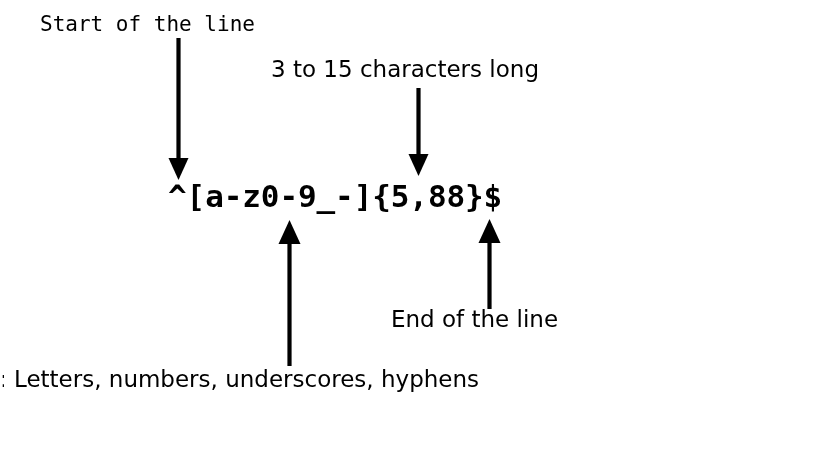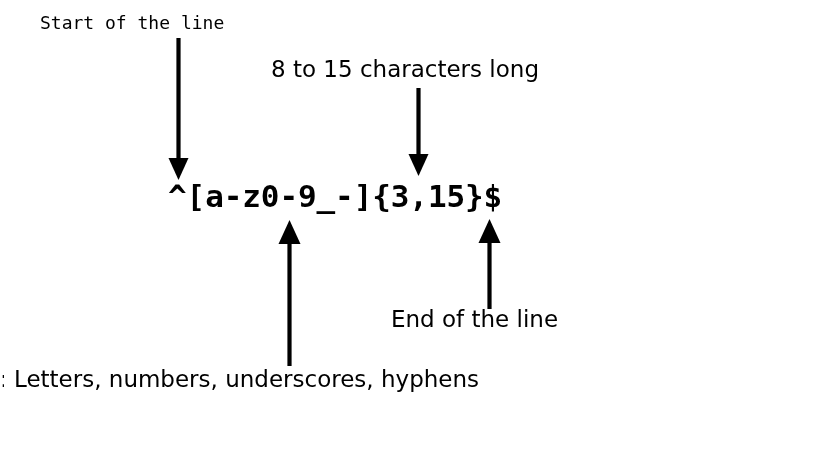--- a/index.html
+++ b/index.html
@@ -10,21 +10,21 @@
   #canvas {
     position: relative;
     width: 819px;
     height: 460px;
     background: #ffffff;
     overflow: hidden;
   }
   .label-mono {
     position: absolute;
     font-family: "DejaVu Sans Mono", monospace;
-    font-size: 18px;
+    font-size: 21px;
     line-height: 1;
     color: #000000;
     white-space: pre;
   }
   .label-sans {
     position: absolute;
     font-family: "DejaVu Sans", sans-serif;
     font-size: 23px;
     line-height: 1;
     color: #000000;
@@ -75,28 +75,28 @@
 
   <div class="clip-frag" id="left-clip">:</div>
 
   <div class="label-mono" id="lbl-start">Start of the line</div>
 
   <svg class="arrow-svg" id="arrow-start" viewBox="0 0 34 142">
     <line x1="16.5" y1="0" x2="16.5" y2="124" stroke="#000000" stroke-width="4.2"></line>
     <polygon points="16.5,142 6.5,120 26.5,120" fill="#000000"></polygon>
   </svg>
 
-  <div class="label-sans" id="lbl-length">8 to 15 characters long</div>
+  <div class="label-sans" id="lbl-length">3 to 15 characters long</div>
 
   <svg class="arrow-svg" id="arrow-length" viewBox="0 0 34 88">
     <line x1="16.5" y1="0" x2="16.5" y2="70" stroke="#000000" stroke-width="4.2"></line>
     <polygon points="16.5,88 6.5,66 26.5,66" fill="#000000"></polygon>
   </svg>
 
-  <div class="regex" id="regex-text">^[a-z0-9_-]{3,15}$</div>
+  <div class="regex" id="regex-text">^[a-z0-9_-]{5,88}$</div>
 
   <svg class="arrow-svg" id="arrow-charclass" viewBox="0 0 34 146">
     <line x1="16.5" y1="146" x2="16.5" y2="20" stroke="#000000" stroke-width="4.2"></line>
     <polygon points="16.5,0 5.5,24 27.5,24" fill="#000000"></polygon>
   </svg>
 
   <svg class="arrow-svg" id="arrow-end" viewBox="0 0 34 90">
     <line x1="16.5" y1="90" x2="16.5" y2="20" stroke="#000000" stroke-width="4.2"></line>
     <polygon points="16.5,0 5.5,24 27.5,24" fill="#000000"></polygon>
   </svg>

